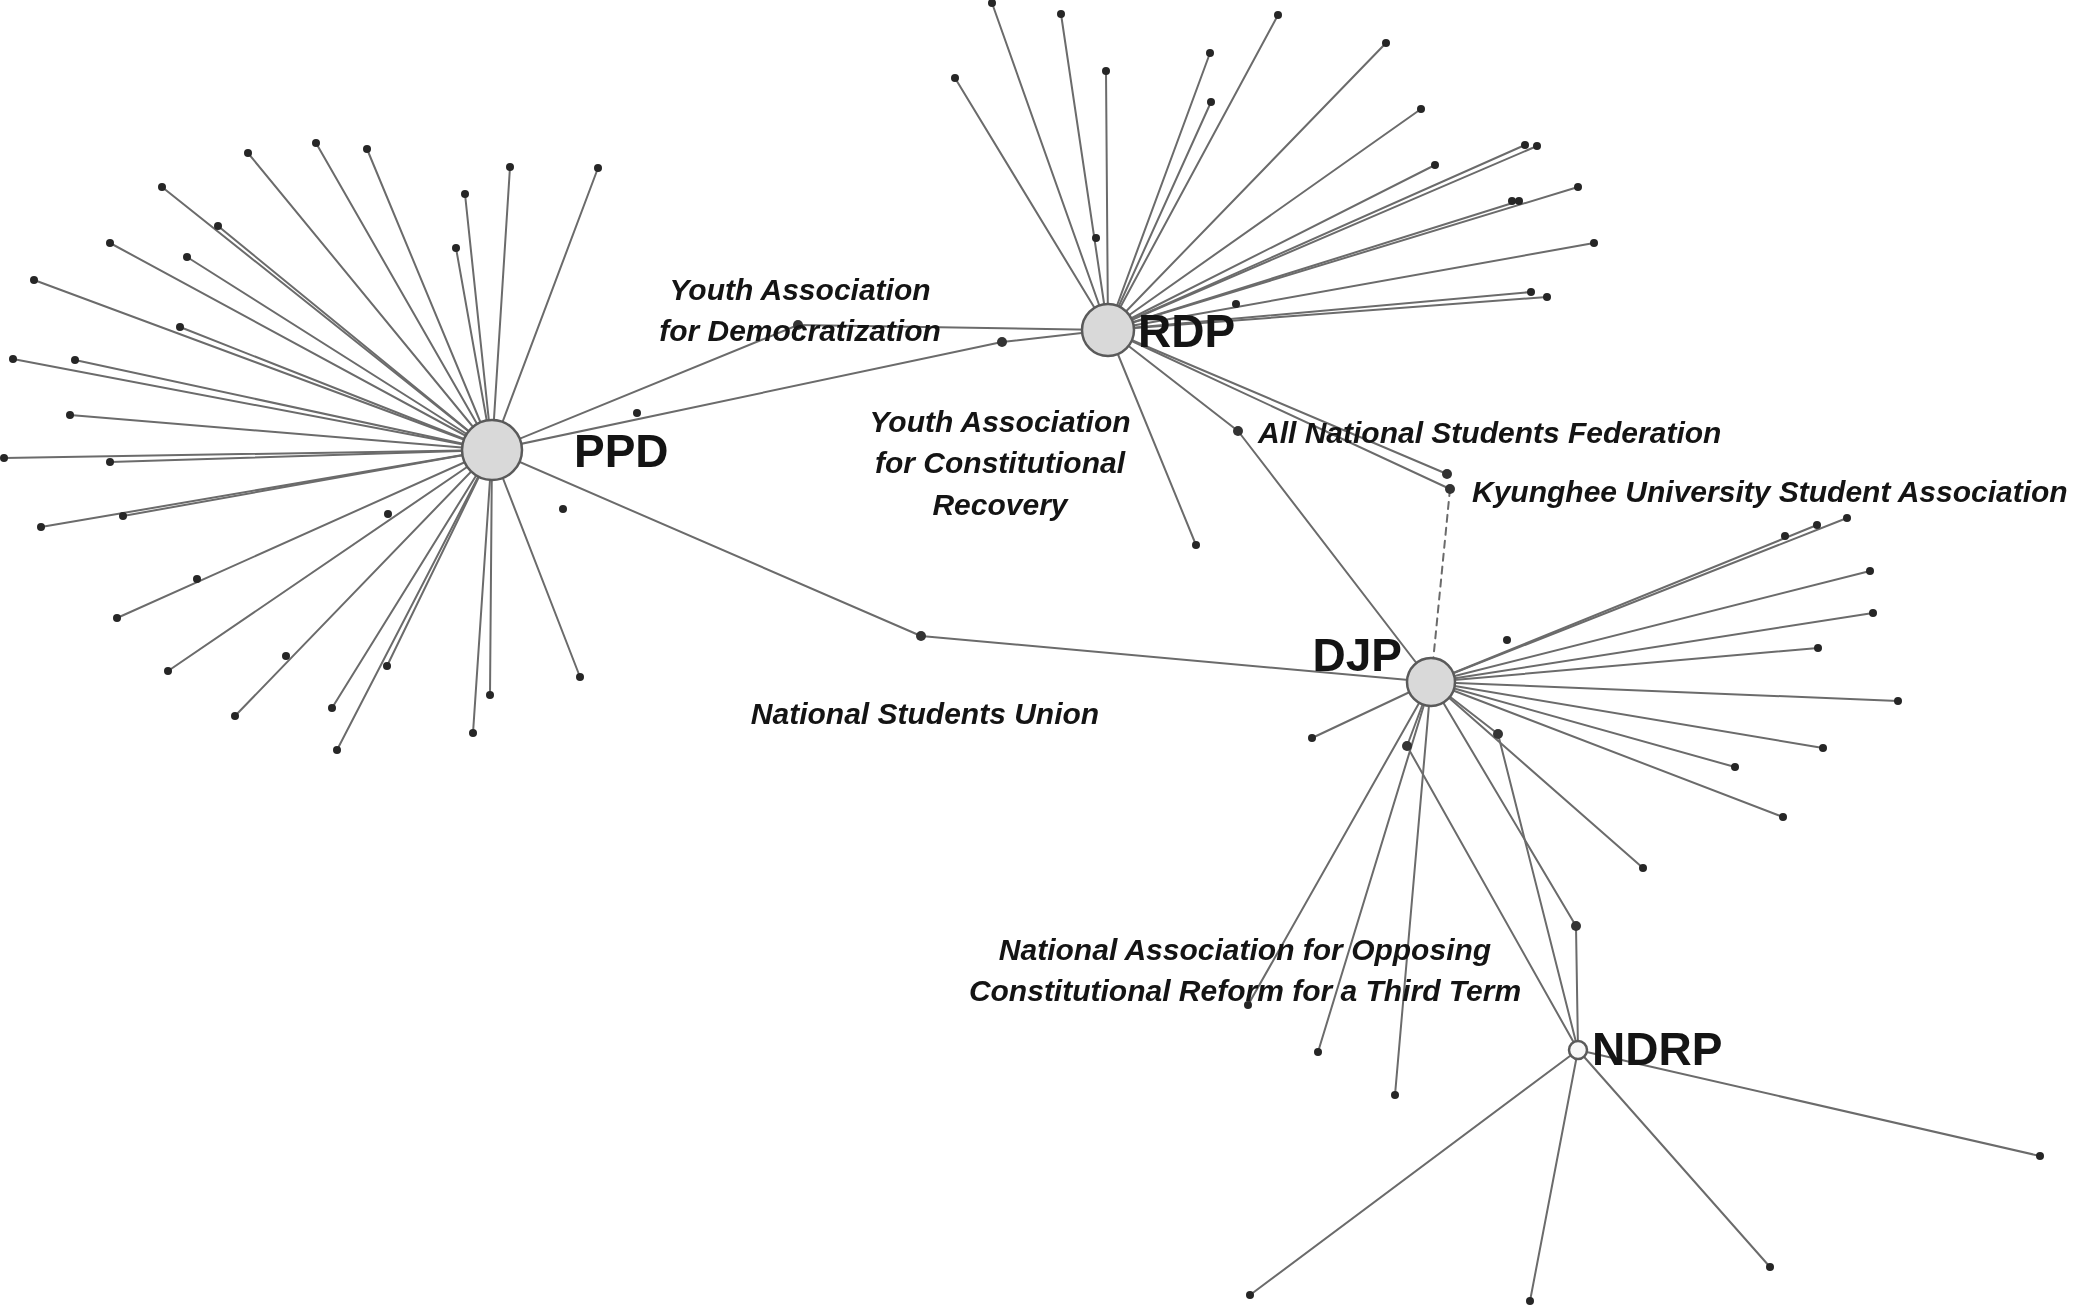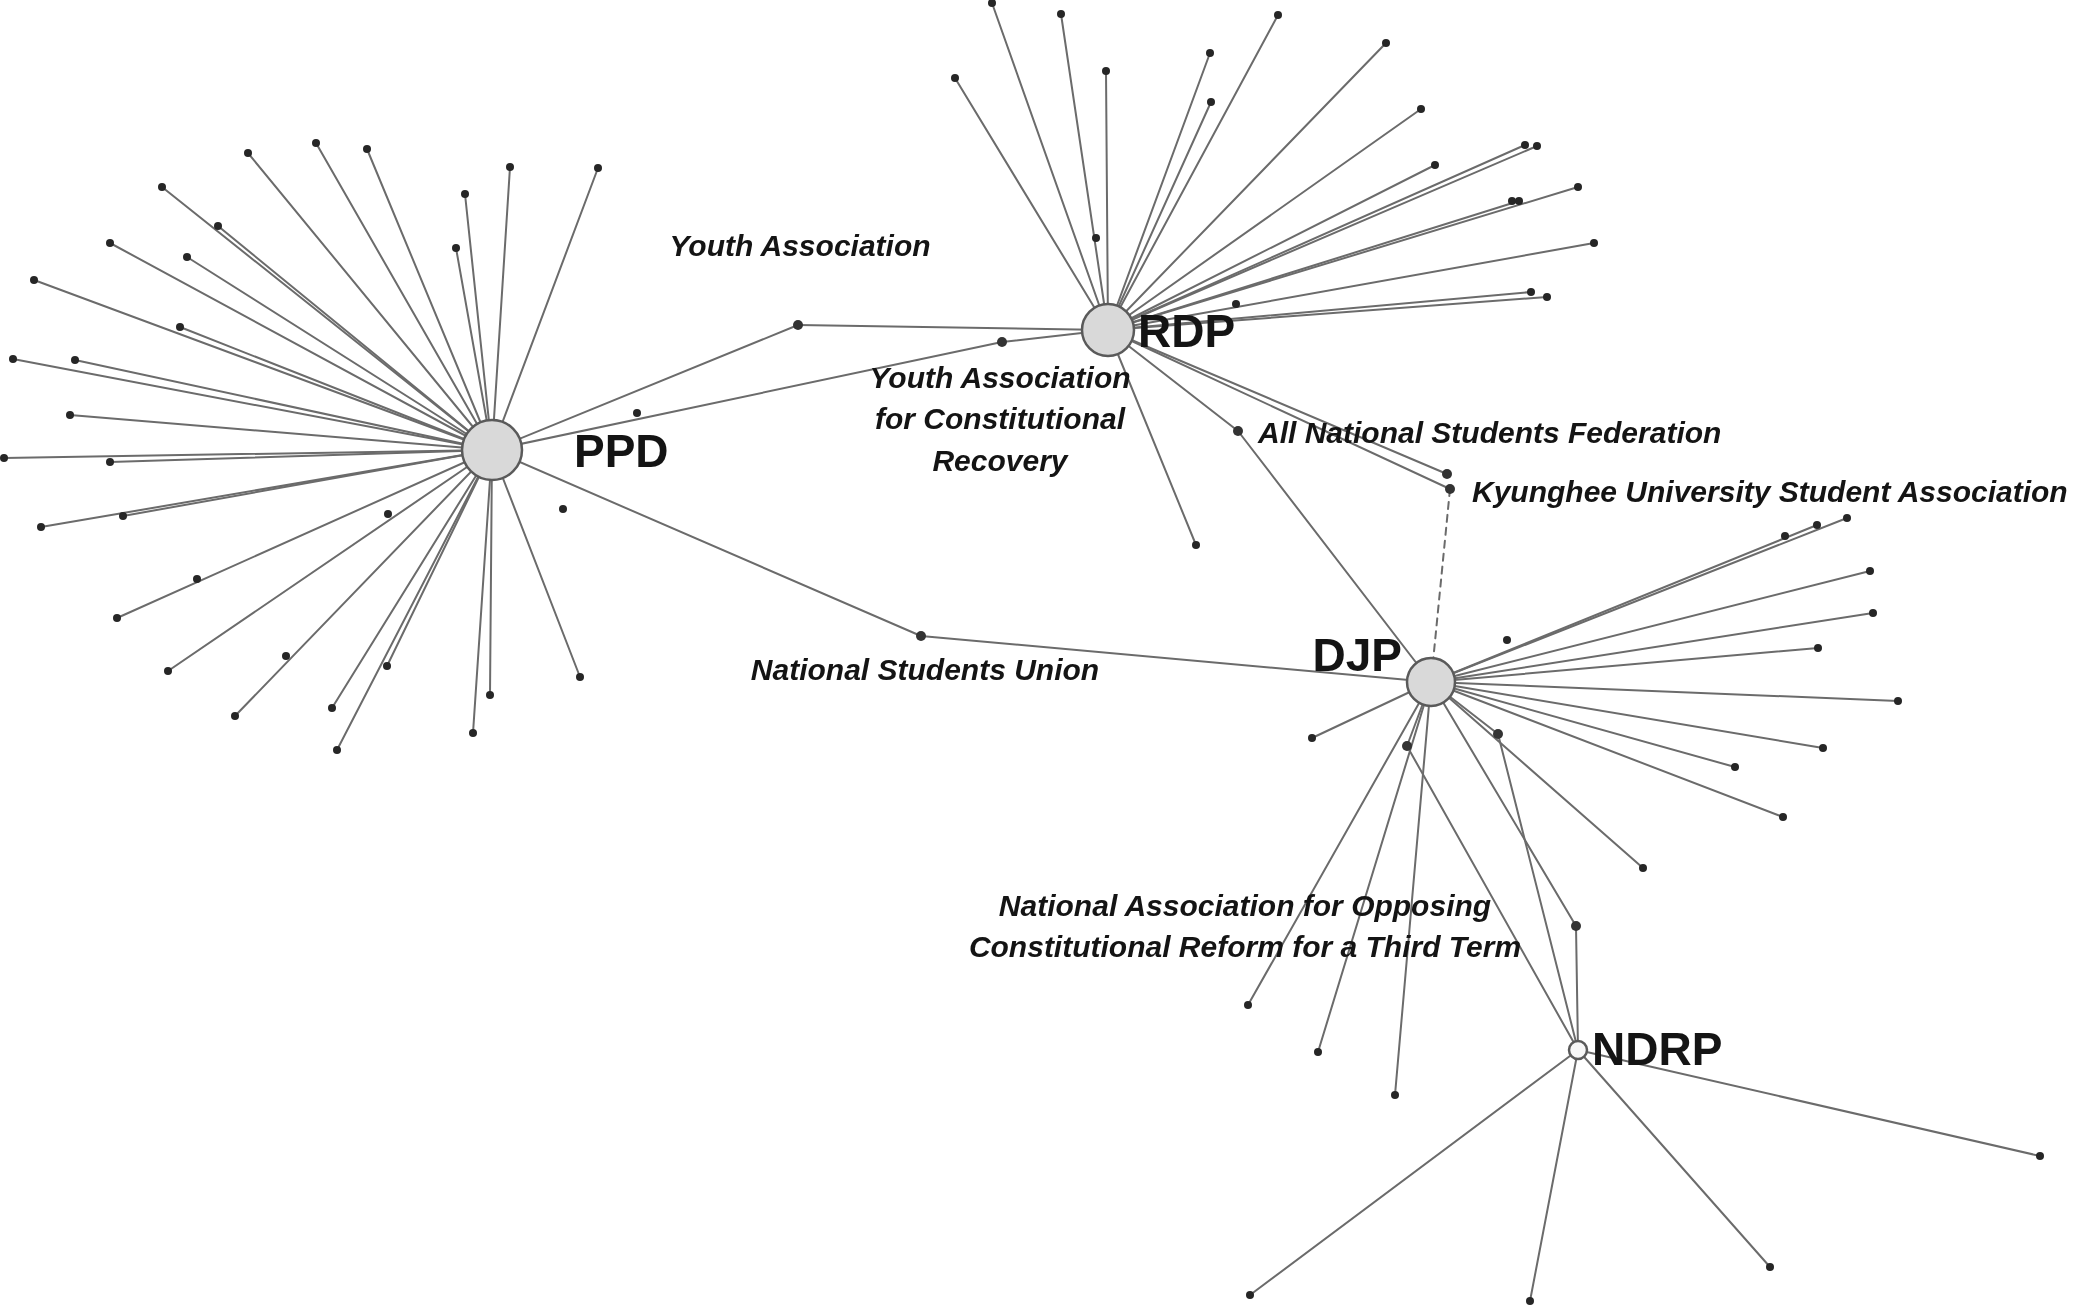--- a/index.html
+++ b/index.html
@@ -2,21 +2,21 @@
 <html><head>
 <meta charset="utf-8">
 <style>
   html,body{margin:0;padding:0;background:#ffffff;}
   #figure{position:relative;width:2100px;height:1307px;background:#ffffff;overflow:hidden;
           font-family:"Liberation Sans",sans-serif;}
   #graph{position:absolute;left:0;top:0;}
   .lbl{position:absolute;color:#141414;white-space:nowrap;}
   .hub-label{font-weight:bold;font-size:46px;letter-spacing:0px;}
   .org-label{font-weight:bold;font-style:italic;font-size:30px;line-height:1.38;text-align:center;}
-  .centered{transform:translateX(-50%);}
+  .centered{transform:translateX(-50%);margin-top:44px;}
   .right-anchored{transform:translateX(-100%);text-align:right;}
   .left-aligned{text-align:left;}
   
   #lbl-ppd{left:527px;top:424px;margin-left:47px;}
   #lbl-rdp{left:1138px;top:304px;}
   #lbl-djp{left:1402px;top:628px;}
   #lbl-ndrp{left:1592px;top:1022px;}
   #lbl-yad{left:800px;top:225px;}
   #lbl-yacr{left:1000px;top:357px;}
   #lbl-ansf{left:1258px;top:412px;}
@@ -202,20 +202,21 @@
       <circle cx="1578" cy="1050" r="9" fill="#f7f7f7" stroke="#5a5a5a" stroke-width="2.5"></circle>
     </svg>
 
   <div class="lbl hub-label" id="lbl-ppd">PPD</div>
   <div class="lbl hub-label" id="lbl-rdp">RDP</div>
   <div class="lbl hub-label right-anchored" id="lbl-djp">DJP</div>
   <div class="lbl hub-label" id="lbl-ndrp">NDRP</div>
 
   <div class="lbl org-label centered" id="lbl-yad">
     <div>Youth Association</div>
+    <div>for Democratization</div>
   </div>
   <div class="lbl org-label centered" id="lbl-yacr">
     <div>Youth Association</div>
     <div>for Constitutional</div>
     <div>Recovery</div>
   </div>
   <div class="lbl org-label left-aligned" id="lbl-ansf">All National Students Federation</div>
   <div class="lbl org-label left-aligned" id="lbl-kusa">Kyunghee University Student Association</div>
   <div class="lbl org-label centered" id="lbl-nsu">National Students Union</div>
   <div class="lbl org-label centered" id="lbl-naoc">

